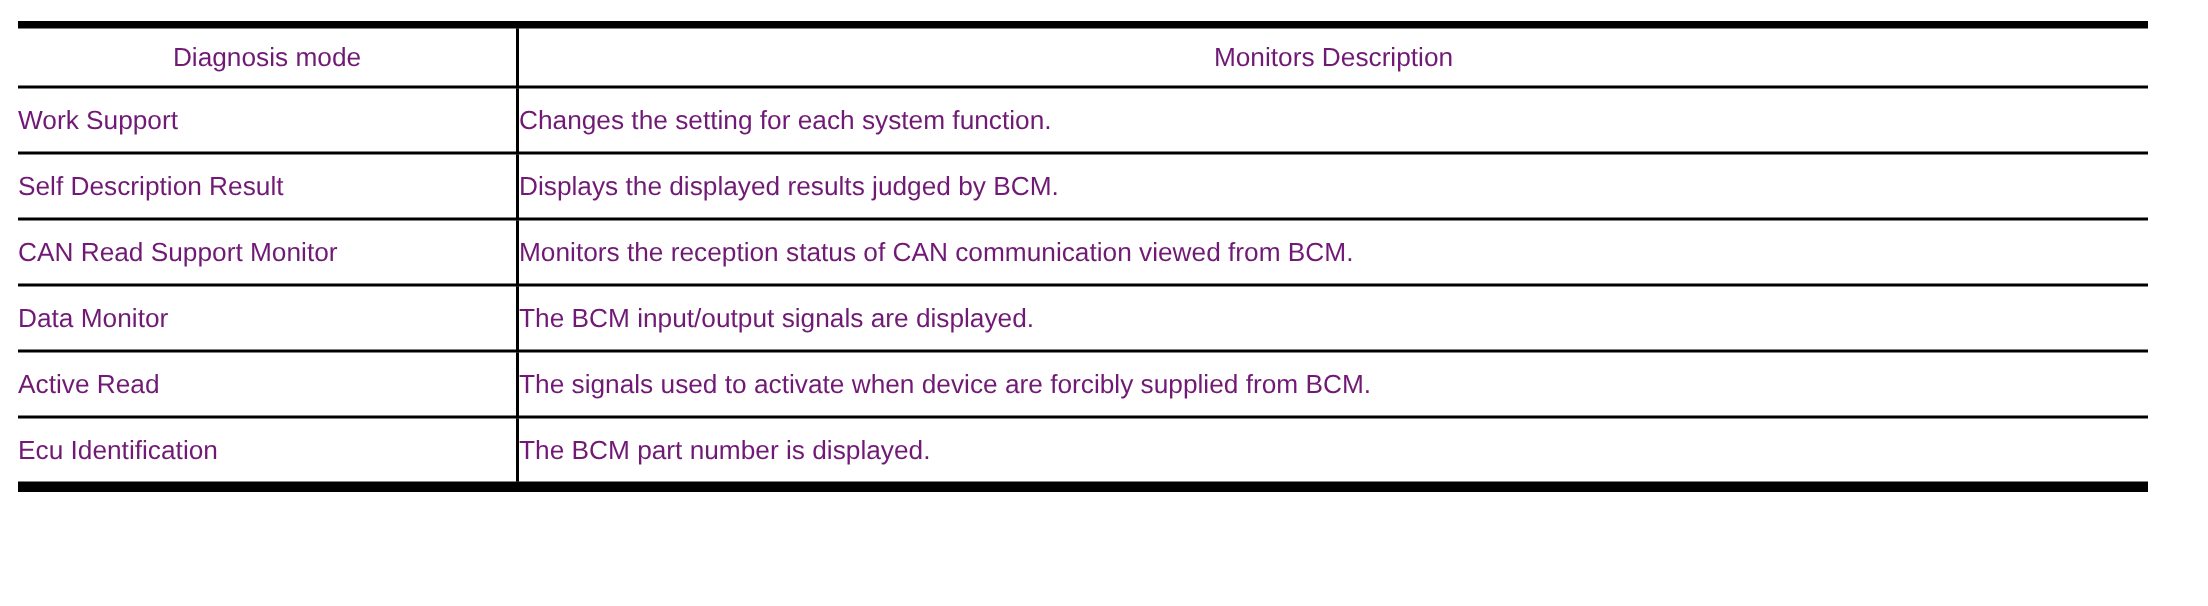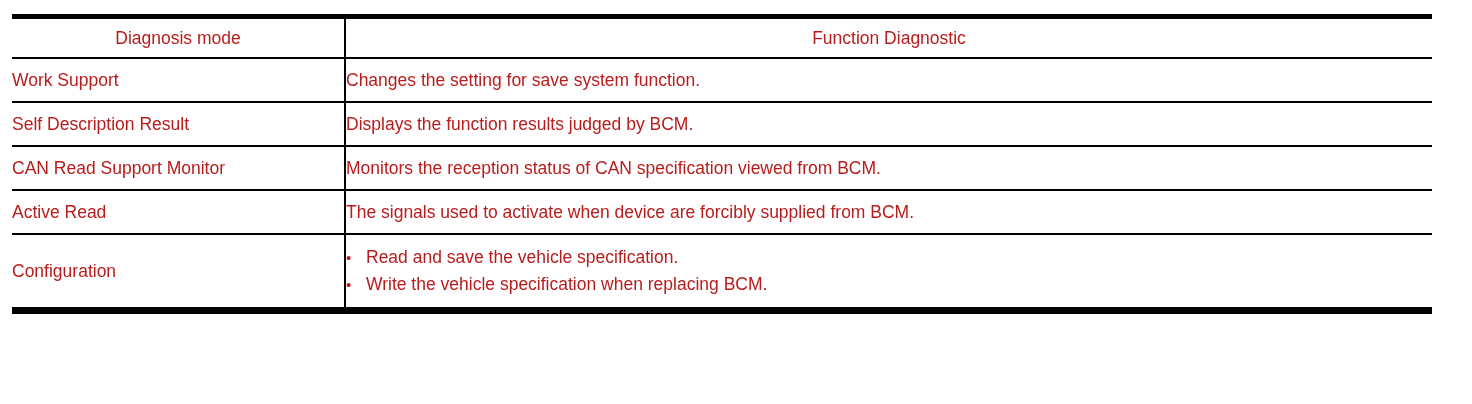--- a/index.html
+++ b/index.html
@@ -18,21 +18,21 @@
   table.diag-table {
     position: absolute;
     left: 12px;
     top: 14px;
     width: 1420px;
     border-collapse: collapse;
     border-top: 5px solid #000000;
     border-bottom: 7px solid #000000;
     table-layout: fixed;
     font-size: 17.5px;
-    color: #b91c1c;
+    color: #701a75;
   }
   table.diag-table th,
   table.diag-table td {
     border-bottom: 2px solid #000000;
     padding: 0;
     vertical-align: middle;
     font-weight: normal;
   }
   col.mode-col { width: 333px; }
   col.desc-col { width: 1087px; }
@@ -81,50 +81,43 @@
 
 <div class="page">
   <table class="diag-table">
     <colgroup>
       <col class="mode-col">
       <col class="desc-col">
     </colgroup>
     <thead>
       <tr class="header-row">
         <th class="mode-col-cell">Diagnosis mode</th>
-        <th>Function Diagnostic</th>
+        <th>Monitors Description</th>
       </tr>
     </thead>
     <tbody>
       <tr class="body-row">
         <td class="mode-col-cell mode-cell">Work Support</td>
-        <td class="desc-cell">Changes the setting for save system function.</td>
+        <td class="desc-cell">Changes the setting for each system function.</td>
       </tr>
       <tr class="body-row">
         <td class="mode-col-cell mode-cell">Self Description Result</td>
-        <td class="desc-cell">Displays the function results judged by BCM.</td>
+        <td class="desc-cell">Displays the displayed results judged by BCM.</td>
       </tr>
       <tr class="body-row">
         <td class="mode-col-cell mode-cell">CAN Read Support Monitor</td>
-        <td class="desc-cell">Monitors the reception status of CAN specification viewed from BCM.</td>
+        <td class="desc-cell">Monitors the reception status of CAN communication viewed from BCM.</td>
+      </tr>
+      <tr class="body-row">
+        <td class="mode-col-cell mode-cell">Data Monitor</td>
+        <td class="desc-cell">The BCM input/output signals are displayed.</td>
       </tr>
       <tr class="body-row">
         <td class="mode-col-cell mode-cell">Active Read</td>
         <td class="desc-cell">The signals used to activate when device are forcibly supplied from BCM.</td>
       </tr>
-      <tr class="body-row config-row">
-        <td class="mode-col-cell mode-cell">Configuration</td>
-        <td class="desc-cell">
-          <div class="bullet-list">
-            <div class="bullet-line">
-              <span class="bullet-glyph">•</span>
-              <span>Read and save the vehicle specification.</span>
-            </div>
-            <div class="bullet-line">
-              <span class="bullet-glyph">•</span>
-              <span>Write the vehicle specification when replacing BCM.</span>
-            </div>
-          </div>
-        </td>
+      <tr class="body-row">
+        <td class="mode-col-cell mode-cell">Ecu Identification</td>
+        <td class="desc-cell">The BCM part number is displayed.</td>
       </tr>
     </tbody>
   </table>
 </div>
 
 </body></html>

